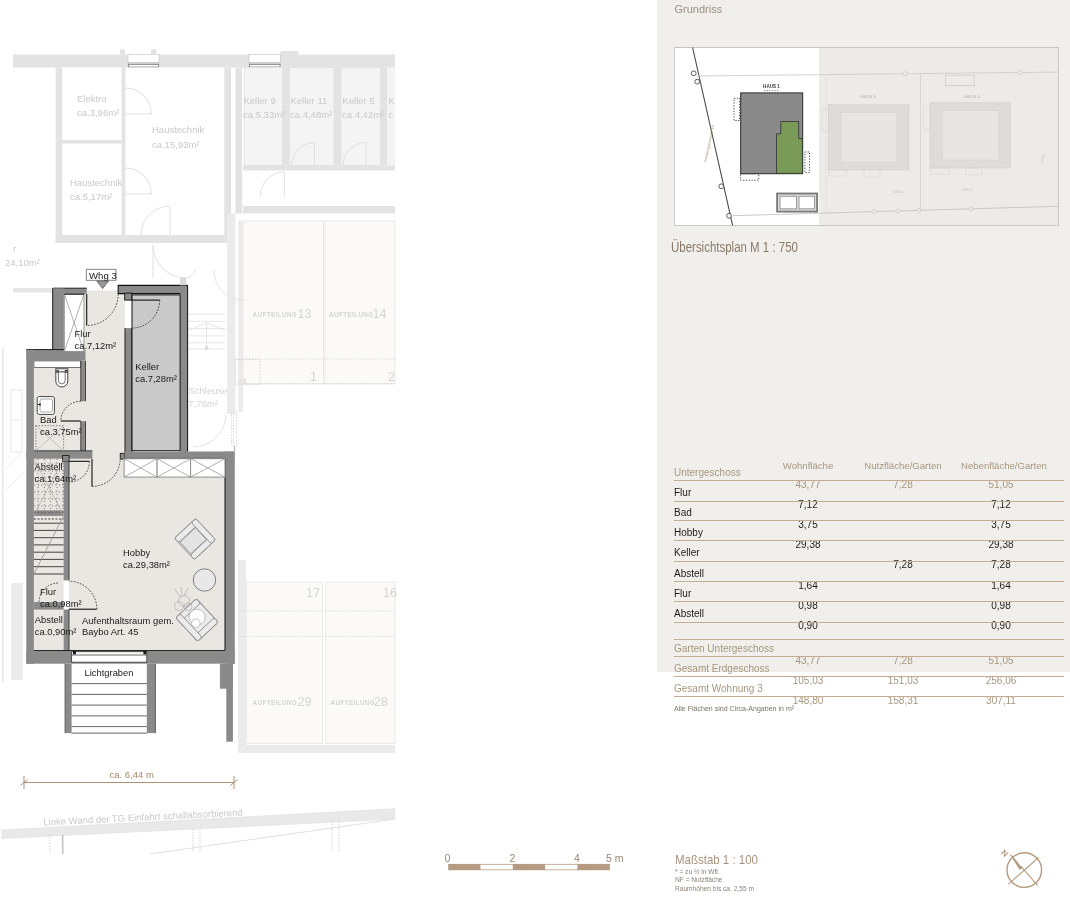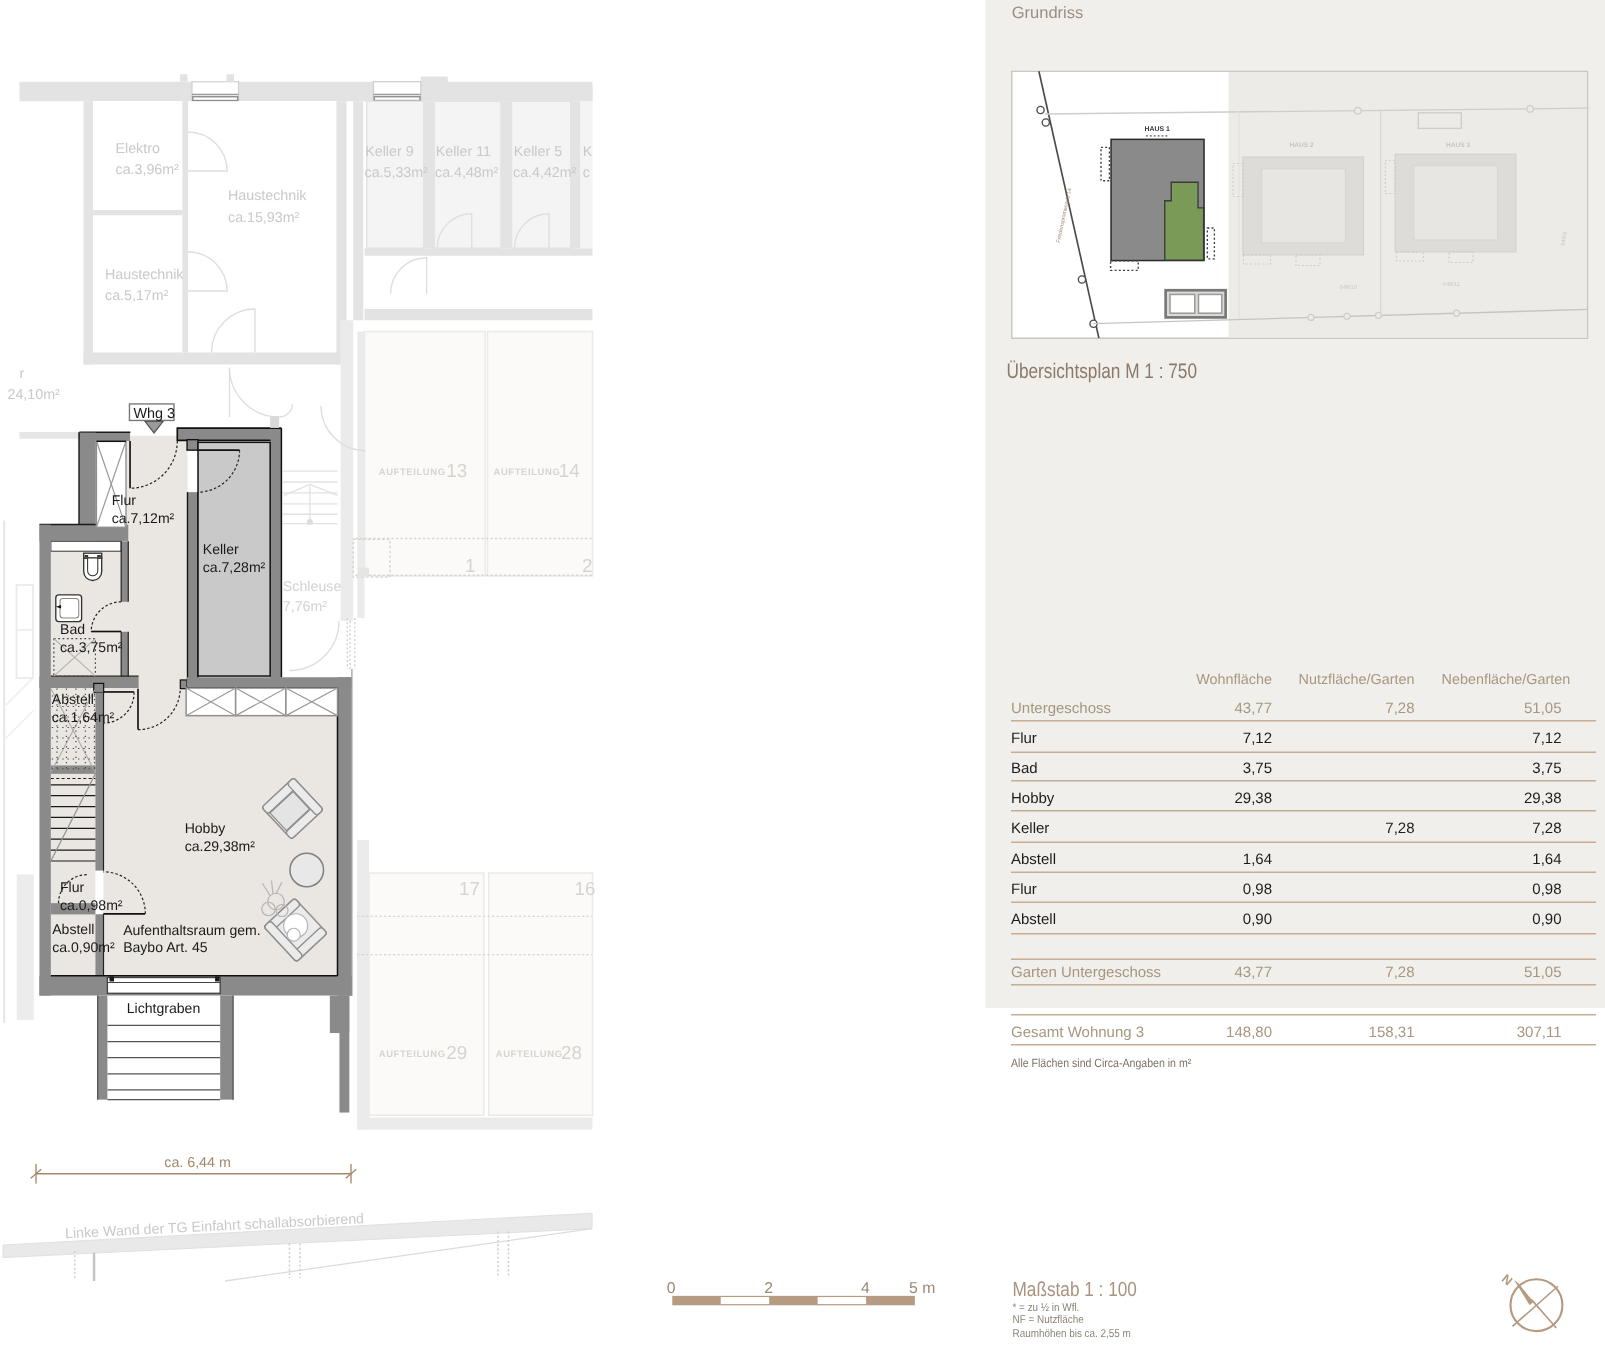--- a/index.html
+++ b/index.html
@@ -2,21 +2,21 @@
 <html><head>
 <meta charset="utf-8">
 <style>
 html,body{margin:0;padding:0}
 body{width:1070px;height:908px;background:#ffffff;font-family:"Liberation Sans",sans-serif;position:relative;overflow:hidden}
 .a{position:absolute}
 #panel{position:absolute;left:657px;top:0;width:413px;height:672px;background:#f1efec}
 .tan{color:#ab9a84}
 .rule{position:absolute;left:17px;width:390px;height:1px;background:#c5ad94}
 .row{position:absolute;left:17px;width:373px;height:12px;font-size:10px;line-height:12px;white-space:nowrap}
-.row .n1,.row .n2,.row .n3{position:absolute;width:80px;text-align:right;top:0}
+.row .n1,.row .n2,.row .n3{position:absolute;width:80px;text-align:center;top:12px}
 .row .n1{left:94px}.row .n2{left:189px}.row .n3{left:287px}
 .blk{color:#1c1c1c}
 .blk b{font-weight:normal}
 </style>
 </head>
 <body>
 
 <svg class="a" style="left:0;top:0" width="660" height="908" viewBox="0 0 660 908">
 <g>
 
@@ -599,20 +599,21 @@
 <div class="row blk" style="top:587.5px"><span>Flur</span><span class="n1"><b>0,98</b></span><span class="n3"><b>0,98</b></span></div>
 <div class="rule" style="top:601.3px"></div>
 
 <div class="row blk" style="top:607.5px"><span>Abstell</span><span class="n1"><b>0,90</b></span><span class="n3"><b>0,90</b></span></div>
 <div class="rule" style="top:621.6px"></div>
 <div class="rule" style="top:639.2px"></div>
 
 <div class="row tan" style="top:642.5px;color:#a6977f"><span>Garten Untergeschoss</span><span class="n1">43,77</span><span class="n2">7,28</span><span class="n3">51,05</span></div>
 <div class="rule" style="top:655.7px"></div>
 
+<div class="row tan" style="top:663px;color:#a6977f"><span>Gesamt Erdgeschoss</span><span class="n1">105,03</span><span class="n2">151,03</span><span class="n3">256,06</span></div>
 <div class="rule" style="top:676px"></div>
 
 <div class="row tan" style="top:683px;color:#a6977f"><span>Gesamt Wohnung 3</span><span class="n1">148,80</span><span class="n2">158,31</span><span class="n3">307,11</span></div>
 <div class="rule" style="top:696.3px"></div>
 
 <div class="a" style="left:17px;top:704px;font-size:8px;color:#7b7366;transform:scaleX(.88);transform-origin:0 0">Alle Flächen sind Circa-Angaben in m²</div>
 
 <div class="a" style="left:18px;top:851.5px;font-size:13.5px;color:#a8937e;transform:scaleX(.85);transform-origin:0 0">Maßstab 1 : 100</div>
 
 <div class="a" style="left:18px;top:867.5px;font-size:7.5px;line-height:8.6px;color:#8d8478;transform:scaleX(.88);transform-origin:0 0">* = zu ½ in Wfl.<br>NF = Nutzfläche<br>Raumhöhen bis ca. 2,55 m</div>

